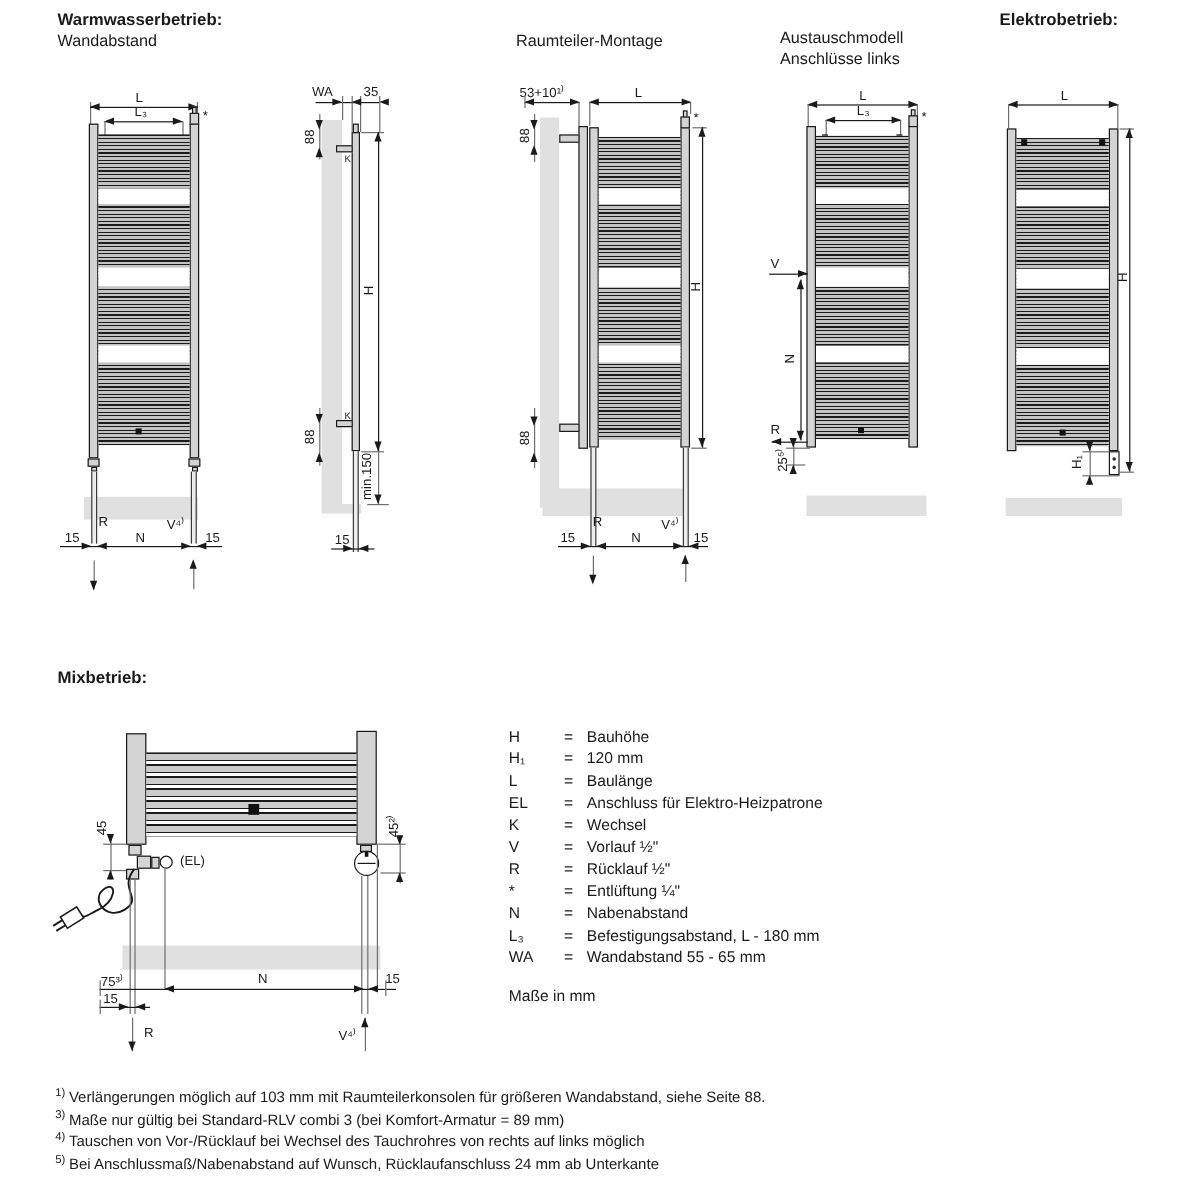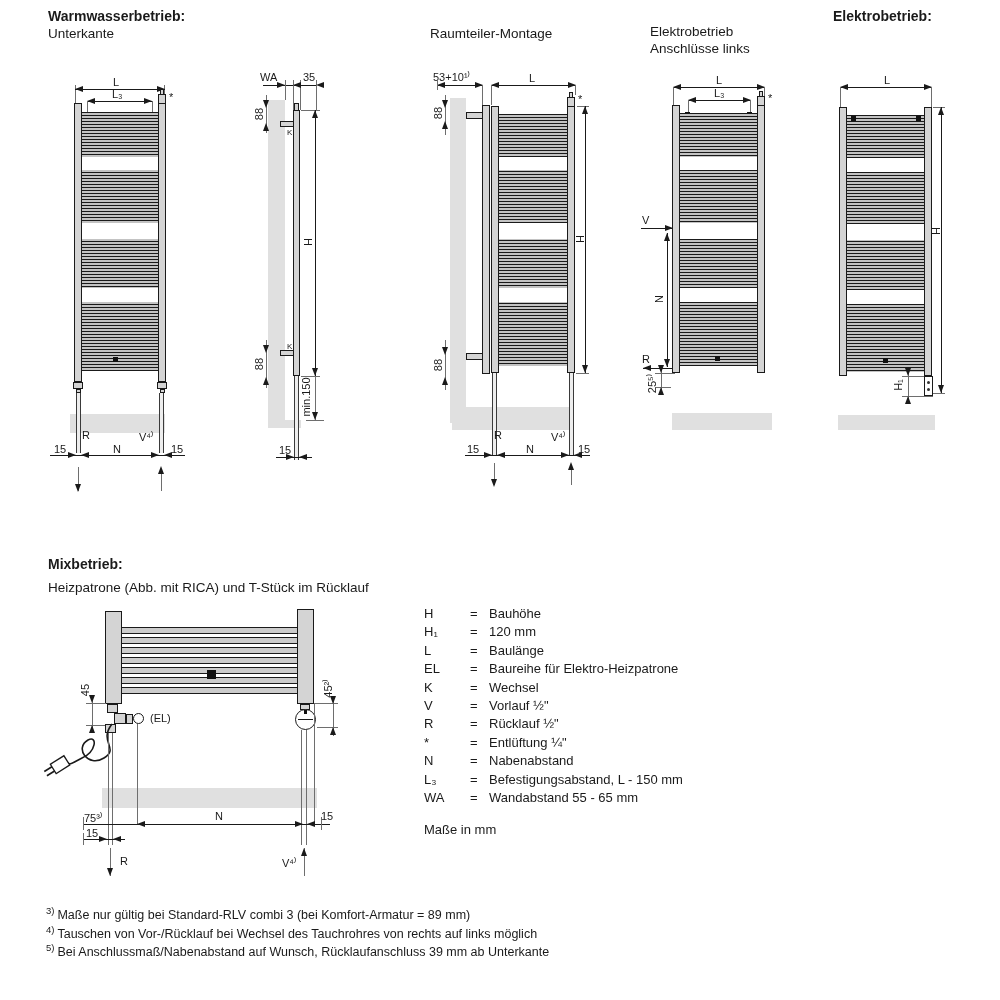--- a/index.html
+++ b/index.html
@@ -36,23 +36,23 @@
   .fn-row{height:18.6px;line-height:18.6px;white-space:nowrap;}
   .fn-m{font-size:9.5px;vertical-align:super;margin-right:3px;}
   .note{position:absolute;left:424px;top:822px;font-size:13px;}
 </style>
 </head>
 <body>
 
 <div id="canvas">
 
   <div class="h1" style="left:48px;top:8px">Warmwasserbetrieb:</div>
-  <div class="h2" style="left:48px;top:26px">Unterkante</div>
+  <div class="h2" style="left:48px;top:26px">Wandabstand</div>
   <div class="h2" style="left:430px;top:26px">Raumteiler-Montage</div>
-  <div class="h2" style="left:650px;top:24px">Elektrobetrieb</div>
+  <div class="h2" style="left:650px;top:24px">Austauschmodell</div>
   <div class="h2" style="left:650px;top:41px">Anschlüsse links</div>
   <div class="h1" style="left:833px;top:8px">Elektrobetrieb:</div>
 
   <div class="X" style="left:75px;top:85px;width:1px;height:19px"></div>
   <div class="X" style="left:164px;top:85px;width:1px;height:19px"></div>
   <div class="L" style="left:75px;top:89px;width:90px;height:1px"></div>
   <div class="aL" style="left:75px;top:86px"></div>
   <div class="aR" style="left:157px;top:86px"></div>
   <div class="lbl" style="left:113px;top:76px">L</div>
   <div class="L" style="left:87px;top:101px;width:65px;height:1px"></div>
@@ -262,21 +262,20 @@
   <div class="abs" style="left:927px;top:388px;width:3px;height:3px;border-radius:50%;background:#333"></div>
   <div class="X" style="left:902px;top:376px;width:22px;height:1px"></div>
   <div class="X" style="left:902px;top:396px;width:31px;height:1px"></div>
   <div class="X" style="left:908px;top:368px;width:1px;height:36px"></div>
   <div class="aD" style="left:905px;top:368px"></div>
   <div class="aU" style="left:905px;top:396px"></div>
   <div class="vlbl" style="left:888px;top:379px;width:20px">H₁</div>
   <div class="W" style="left:838px;top:415px;width:97px;height:15px"></div>
 
   <div class="h1" style="left:48px;top:556px">Mixbetrieb:</div>
-  <div class="h2" style="left:48px;top:580px">Heizpatrone (Abb. mit RICA) und T-Stück im Rücklauf</div>
 
   <div class="T" style="left:105px;top:611px;width:17px;height:93px"></div>
   <div class="T" style="left:297px;top:609px;width:17px;height:95px"></div>
   <div class="RU2" style="left:122px;top:627px;width:175px;height:70px"></div>
   <div class="S" style="left:207px;top:670px;width:9px;height:9px"></div>
 
   <div class="X" style="left:86px;top:703px;width:20px;height:1px"></div>
   <div class="X" style="left:86px;top:725px;width:22px;height:1px"></div>
   <div class="X" style="left:92px;top:695px;width:1px;height:38px"></div>
   <div class="aD" style="left:89px;top:695px"></div>
@@ -352,21 +351,21 @@
         <span>120 mm</span>
       </div>
     <div class="lg-row">
         <span class="lg-sym">L</span>
         <span class="lg-eq">=</span>
         <span>Baulänge</span>
       </div>
     <div class="lg-row">
         <span class="lg-sym">EL</span>
         <span class="lg-eq">=</span>
-        <span>Baureihe für Elektro-Heizpatrone</span>
+        <span>Anschluss für Elektro-Heizpatrone</span>
       </div>
     <div class="lg-row">
         <span class="lg-sym">K</span>
         <span class="lg-eq">=</span>
         <span>Wechsel</span>
       </div>
     <div class="lg-row">
         <span class="lg-sym">V</span>
         <span class="lg-eq">=</span>
         <span>Vorlauf ½"</span>
@@ -382,29 +381,30 @@
         <span>Entlüftung ¼"</span>
       </div>
     <div class="lg-row">
         <span class="lg-sym">N</span>
         <span class="lg-eq">=</span>
         <span>Nabenabstand</span>
       </div>
     <div class="lg-row">
         <span class="lg-sym">L₃</span>
         <span class="lg-eq">=</span>
-        <span>Befestigungsabstand, L - 150 mm</span>
+        <span>Befestigungsabstand, L - 180 mm</span>
       </div>
     <div class="lg-row">
         <span class="lg-sym">WA</span>
         <span class="lg-eq">=</span>
         <span>Wandabstand 55 - 65 mm</span>
       </div>
   </div>
   <div class="note">Maße in mm</div>
 
   <div class="fn">
+    <div class="fn-row"><span class="fn-m">1)</span><span>Verlängerungen möglich auf 103 mm mit Raumteilerkonsolen für größeren Wandabstand, siehe Seite 88.</span></div>
     <div class="fn-row"><span class="fn-m">3)</span><span>Maße nur gültig bei Standard-RLV combi 3 (bei Komfort-Armatur = 89 mm)</span></div>
     <div class="fn-row"><span class="fn-m">4)</span><span>Tauschen von Vor-/Rücklauf bei Wechsel des Tauchrohres von rechts auf links möglich</span></div>
-    <div class="fn-row"><span class="fn-m">5)</span><span>Bei Anschlussmaß/Nabenabstand auf Wunsch, Rücklaufanschluss 39 mm ab Unterkante</span></div>
+    <div class="fn-row"><span class="fn-m">5)</span><span>Bei Anschlussmaß/Nabenabstand auf Wunsch, Rücklaufanschluss 24 mm ab Unterkante</span></div>
   </div>
 
 </div>
 
 </body></html>

